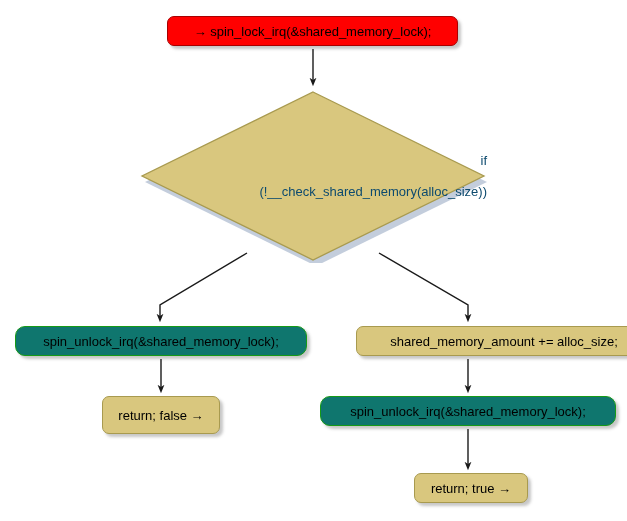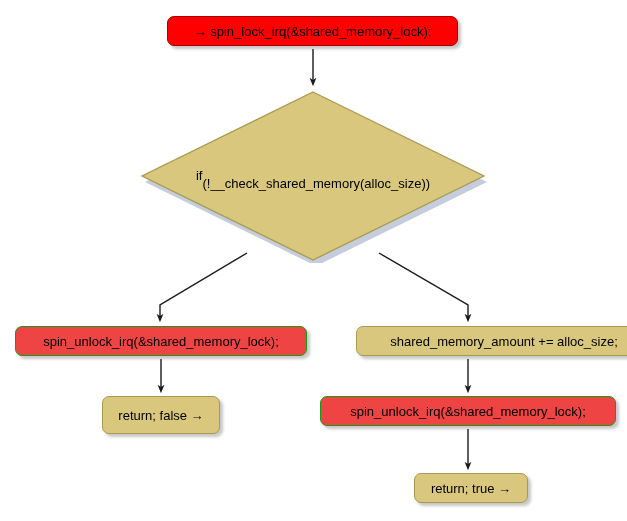--- a/index.html
+++ b/index.html
@@ -36,22 +36,23 @@
     white-space: nowrap;
     border-radius: 7px;
     border: 1px solid #9A8B3F;
     box-shadow: 3px 3px 3px rgba(80,80,80,0.32);
   }
   .node.red {
     background: #FF0000;
     border-color: #A80000;
   }
   .node.green {
-    background: #ef4444;
+    background: #0f766e;
     border-color: #179A17;
+    border-radius: 10px;
   }
   .node.tan {
     background: #D9C77E;
     border-color: #A89A4F;
   }
   .diamond-wrap {
     position: absolute;
     width: 348px;
     height: 174px;
   }
@@ -60,25 +61,26 @@
     left: 0;
     top: 0;
   }
   .diamond-label {
     position: absolute;
     left: 0;
     top: 0;
     width: 348px;
     height: 174px;
     display: flex;
-    align-items: center;
+    flex-direction: column;
+    align-items: flex-end;
     justify-content: center;
     font-size: 13px;
     line-height: 16px;
-    color: #000000;
+    color: #0c4a6e;
     white-space: nowrap;
   }
   .diamond-label .l2 { margin-top: 15px; }
 </style>
 </head>
 <body>
 
 <div id="canvas">
 
   <svg id="edges" viewBox="0 0 627 521" width="627" height="521">

